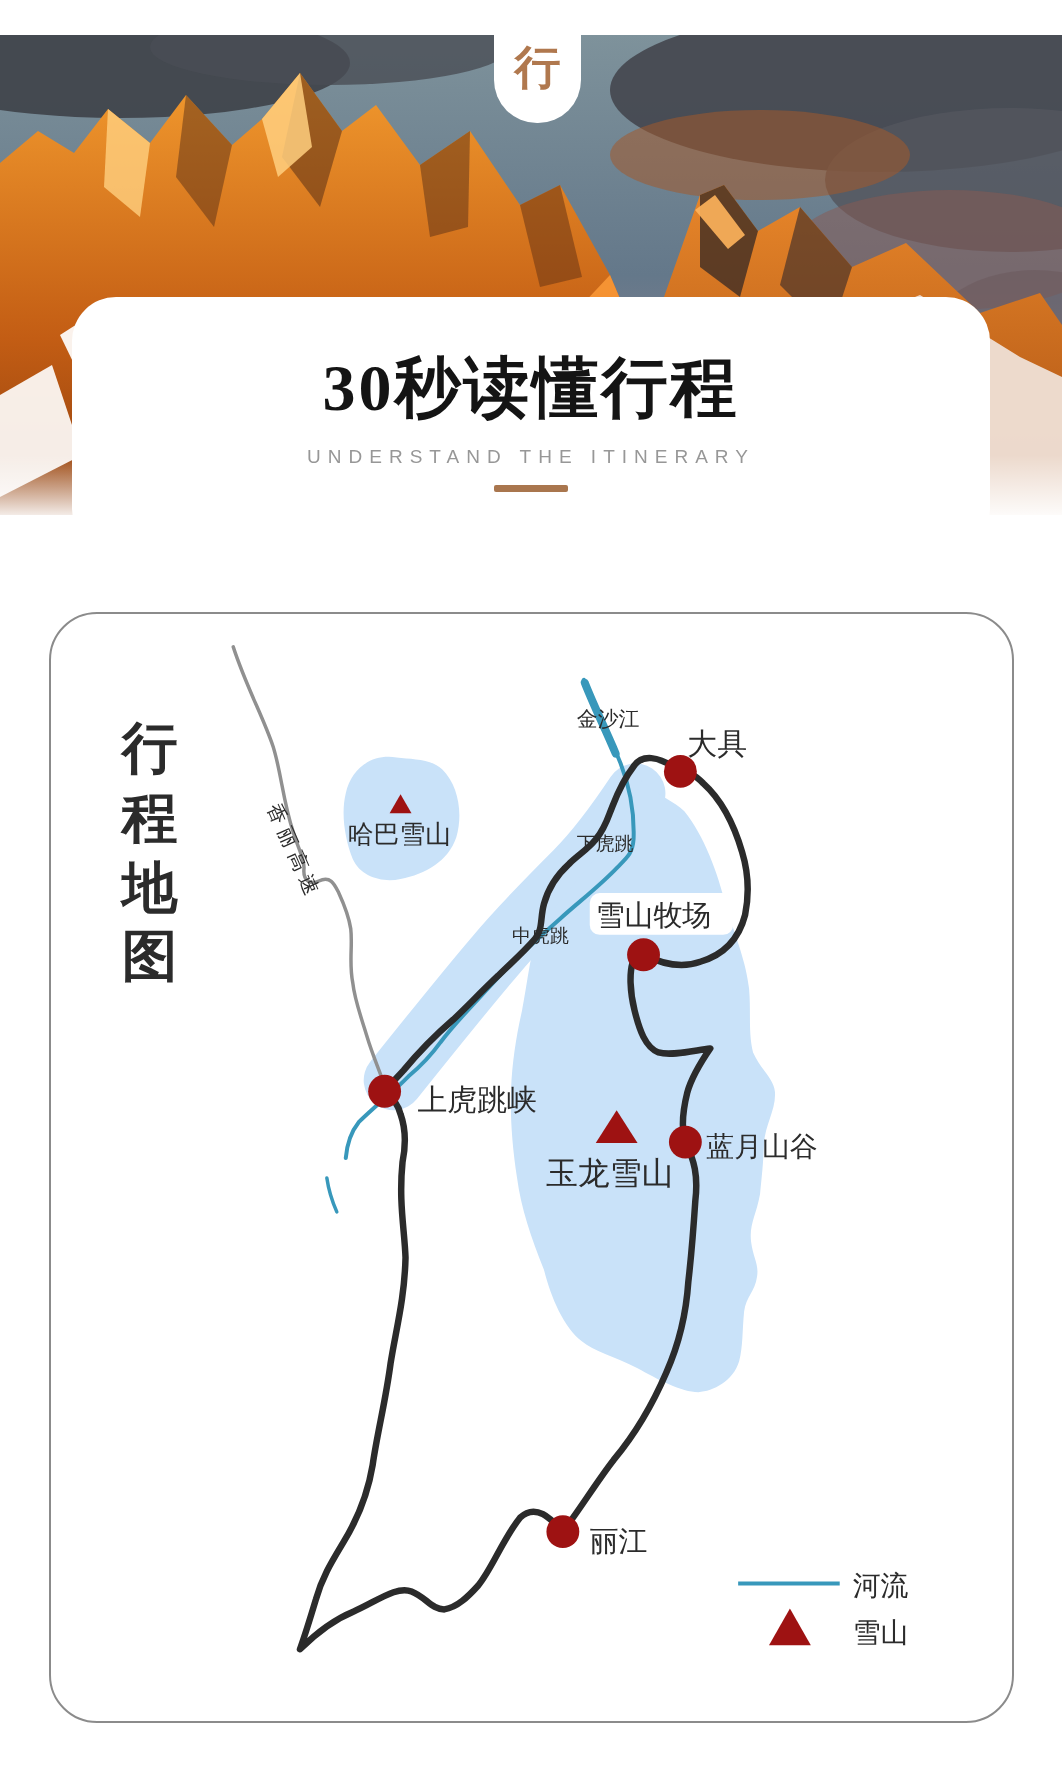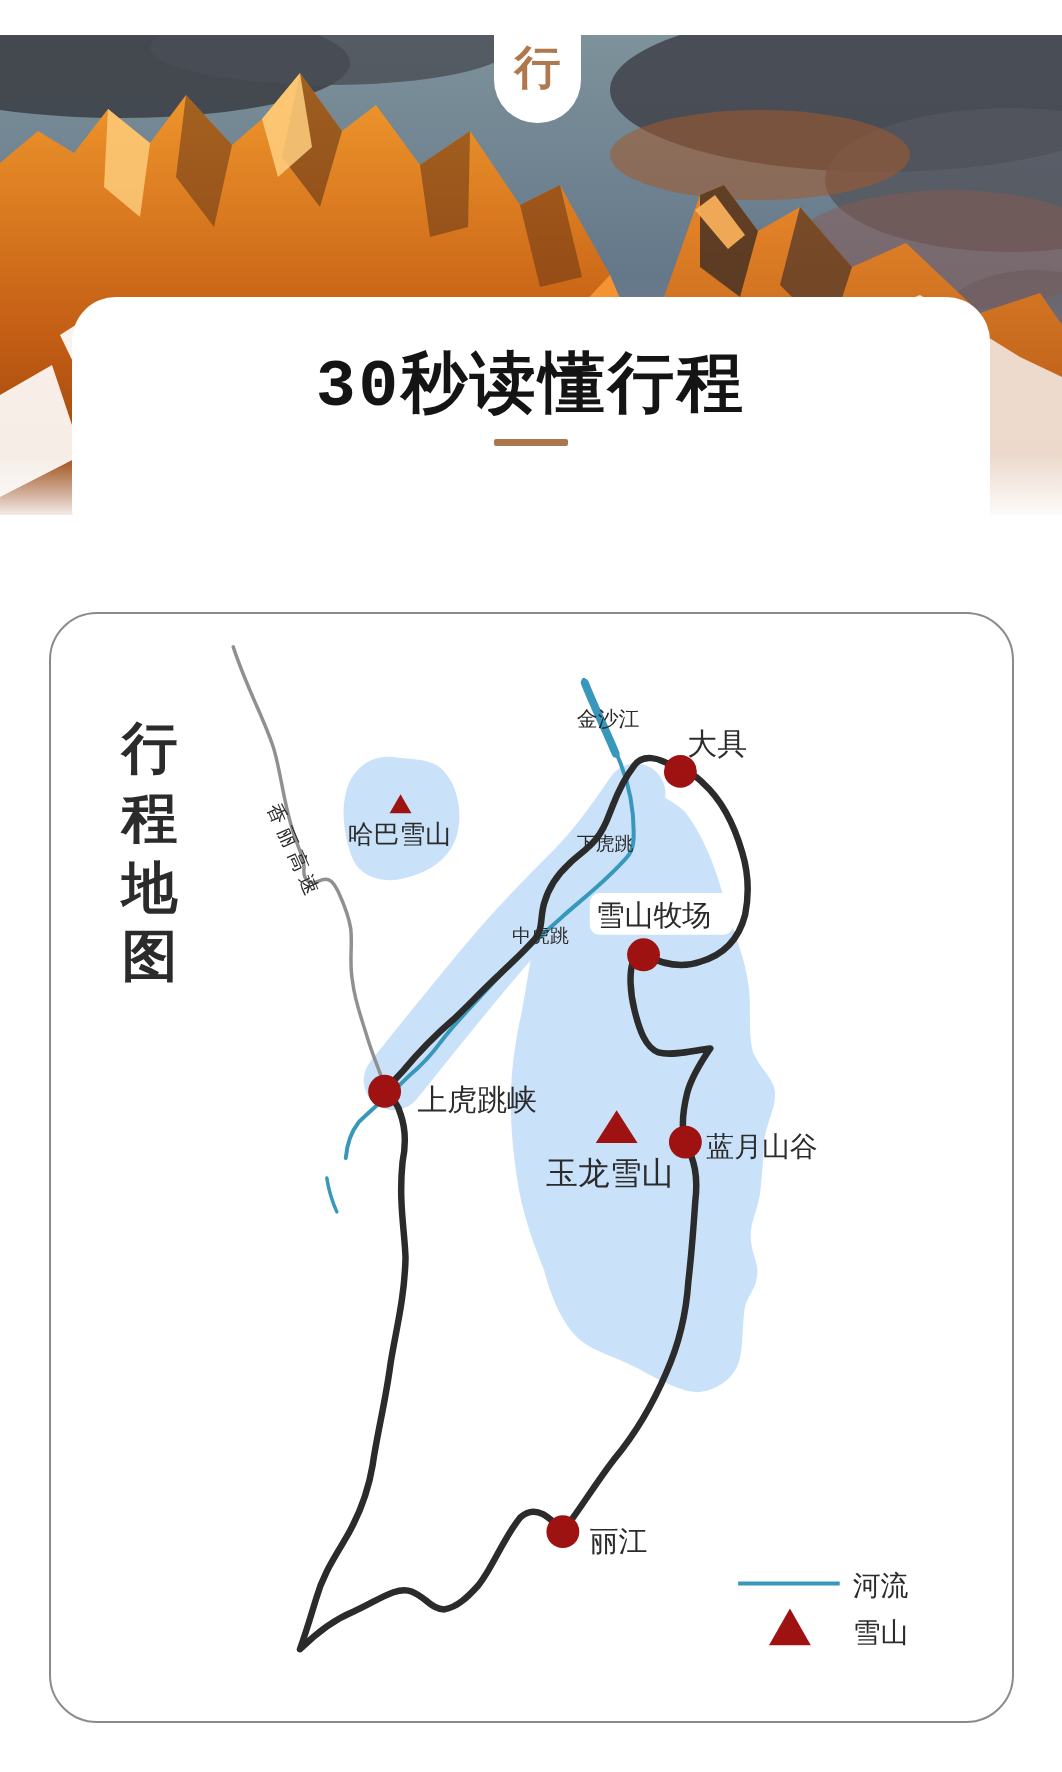--- a/index.html
+++ b/index.html
@@ -6,21 +6,21 @@
   body{width:1062px;height:1772px;position:relative;overflow:hidden;
        font-family:"Liberation Sans",sans-serif;-webkit-font-smoothing:antialiased;}
   .hero{position:absolute;left:0;top:35px;width:1062px;height:480px;}
   .hero svg{display:block;width:100%;height:100%;}
   .hero-badge{position:absolute;left:494px;top:0;width:87px;height:123px;
       background:#ffffff;border-radius:0 0 43px 43px;display:flex;
       align-items:center;justify-content:center;padding-top:10px;box-sizing:border-box;}
   .hero-badge span{font-size:46px;font-weight:700;color:#b0784e;line-height:1;}
   .title-card{position:absolute;left:72px;top:297px;width:918px;height:256px;
       background:#ffffff;border-radius:44px;text-align:center;}
-  .title-card h1{margin:56px 0 0 0;font-family:Liberation Mono, monospace;
+  .title-card h1{margin:56px 0 0 0;font-family:Liberation Serif, serif;
       font-size:66px;font-weight:700;color:#141414;letter-spacing:3px;line-height:1.05;}
   .title-card .subtitle{margin-top:24px;font-size:19px;letter-spacing:7px;
       color:#979797;font-weight:400;}
   .title-card .accent-bar{width:74px;height:7px;margin:17px auto 0 auto;
       border-radius:2px;}
   .map-card{position:absolute;left:49px;top:612px;width:965px;height:1111px;
       box-sizing:border-box;border:2px solid #8b8b8b;border-radius:48px;
       background:#ffffff;overflow:hidden;}
   .map-card svg{display:block;width:100%;height:100%;}
   svg text{font-family:"Liberation Sans",sans-serif;fill:#2b2b2b;}
@@ -86,20 +86,21 @@
     <rect x="0" y="420" width="1062" height="60" fill="url(#fadeWhite)"></rect>
   </svg>
 </div>
 
 <div class="hero-badge">
   <span>行</span>
 </div>
 
 <section class="title-card">
   <h1>30秒读懂行程</h1>
+  <div class="subtitle">UNDERSTAND THE ITINERARY</div>
   <div class="accent-bar" style="background:#a9764e;"></div>
 </section>
 
 <section class="map-card">
   <svg viewBox="49 612 965 1111" preserveAspectRatio="none">
 
     <g>
 
       <path fill="#c9e2f9" d="M396,756 C370,752 350,768 345,792 C340,812 344,838 352,858
            C360,876 382,882 400,878 C425,873 448,860 456,836

